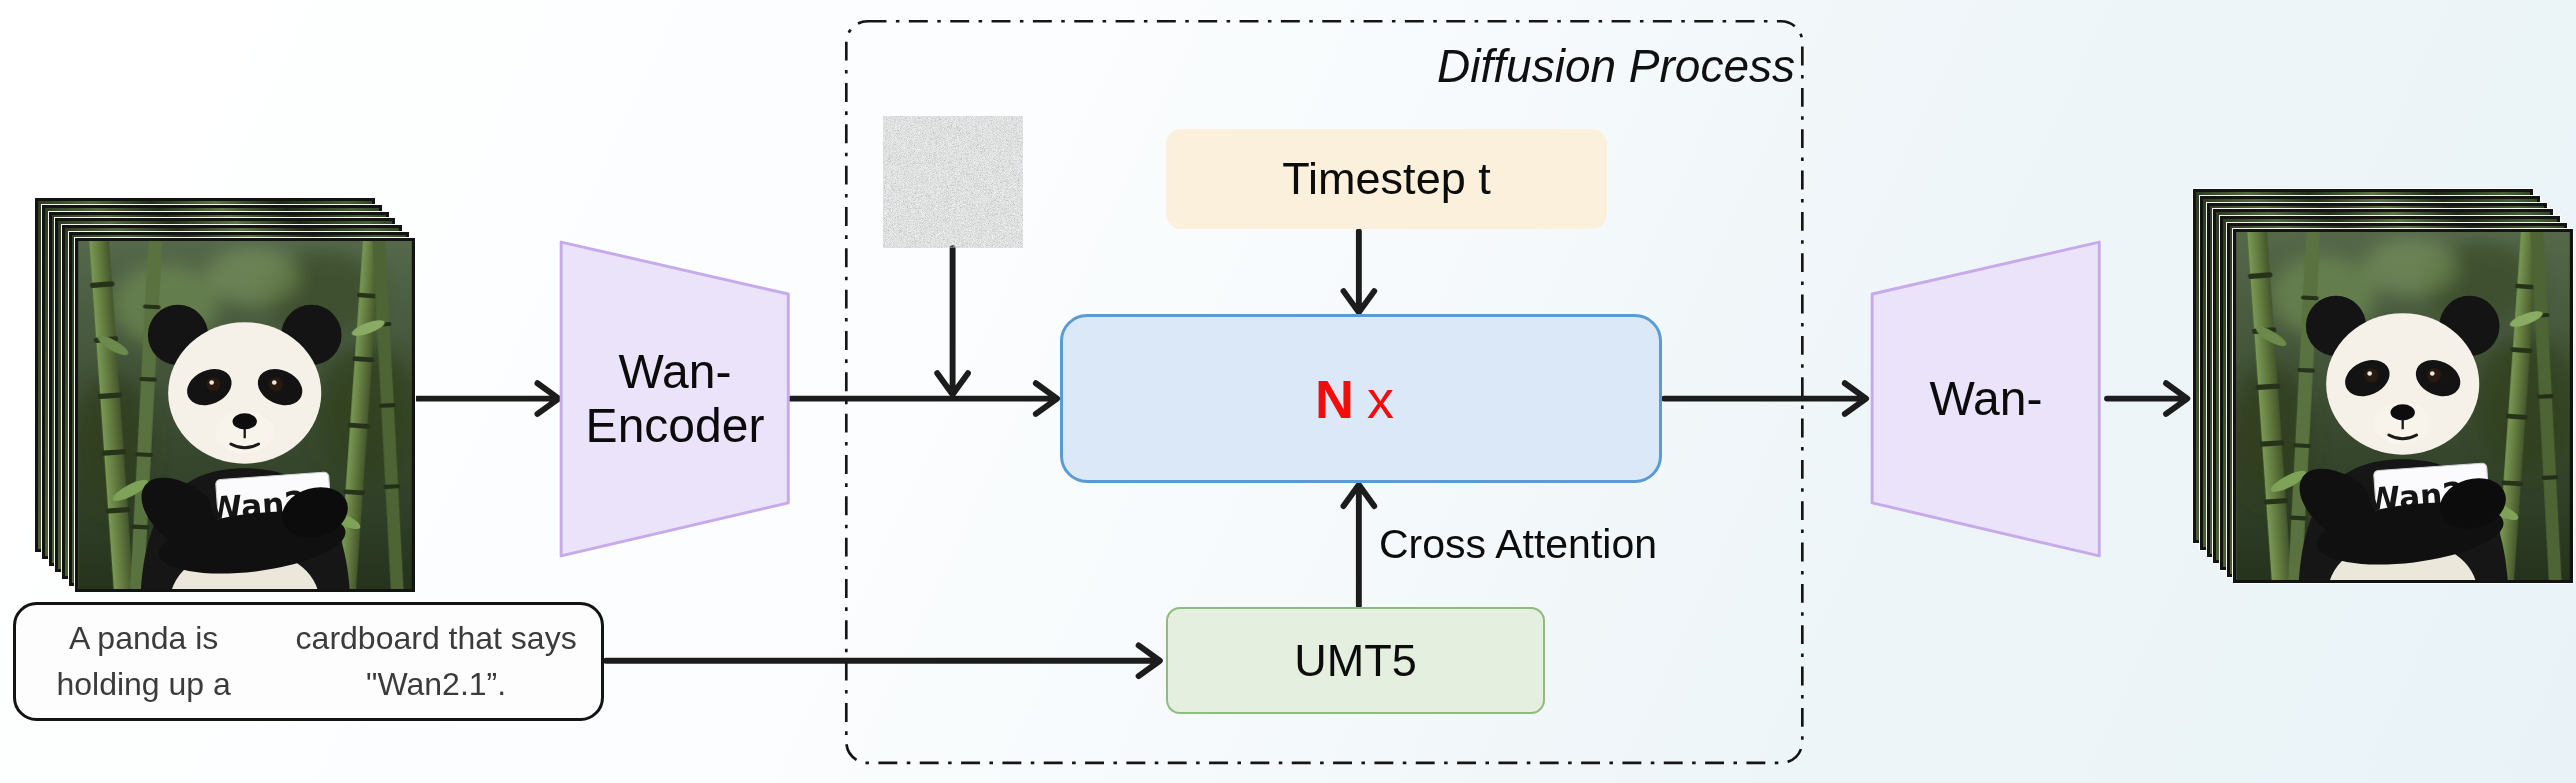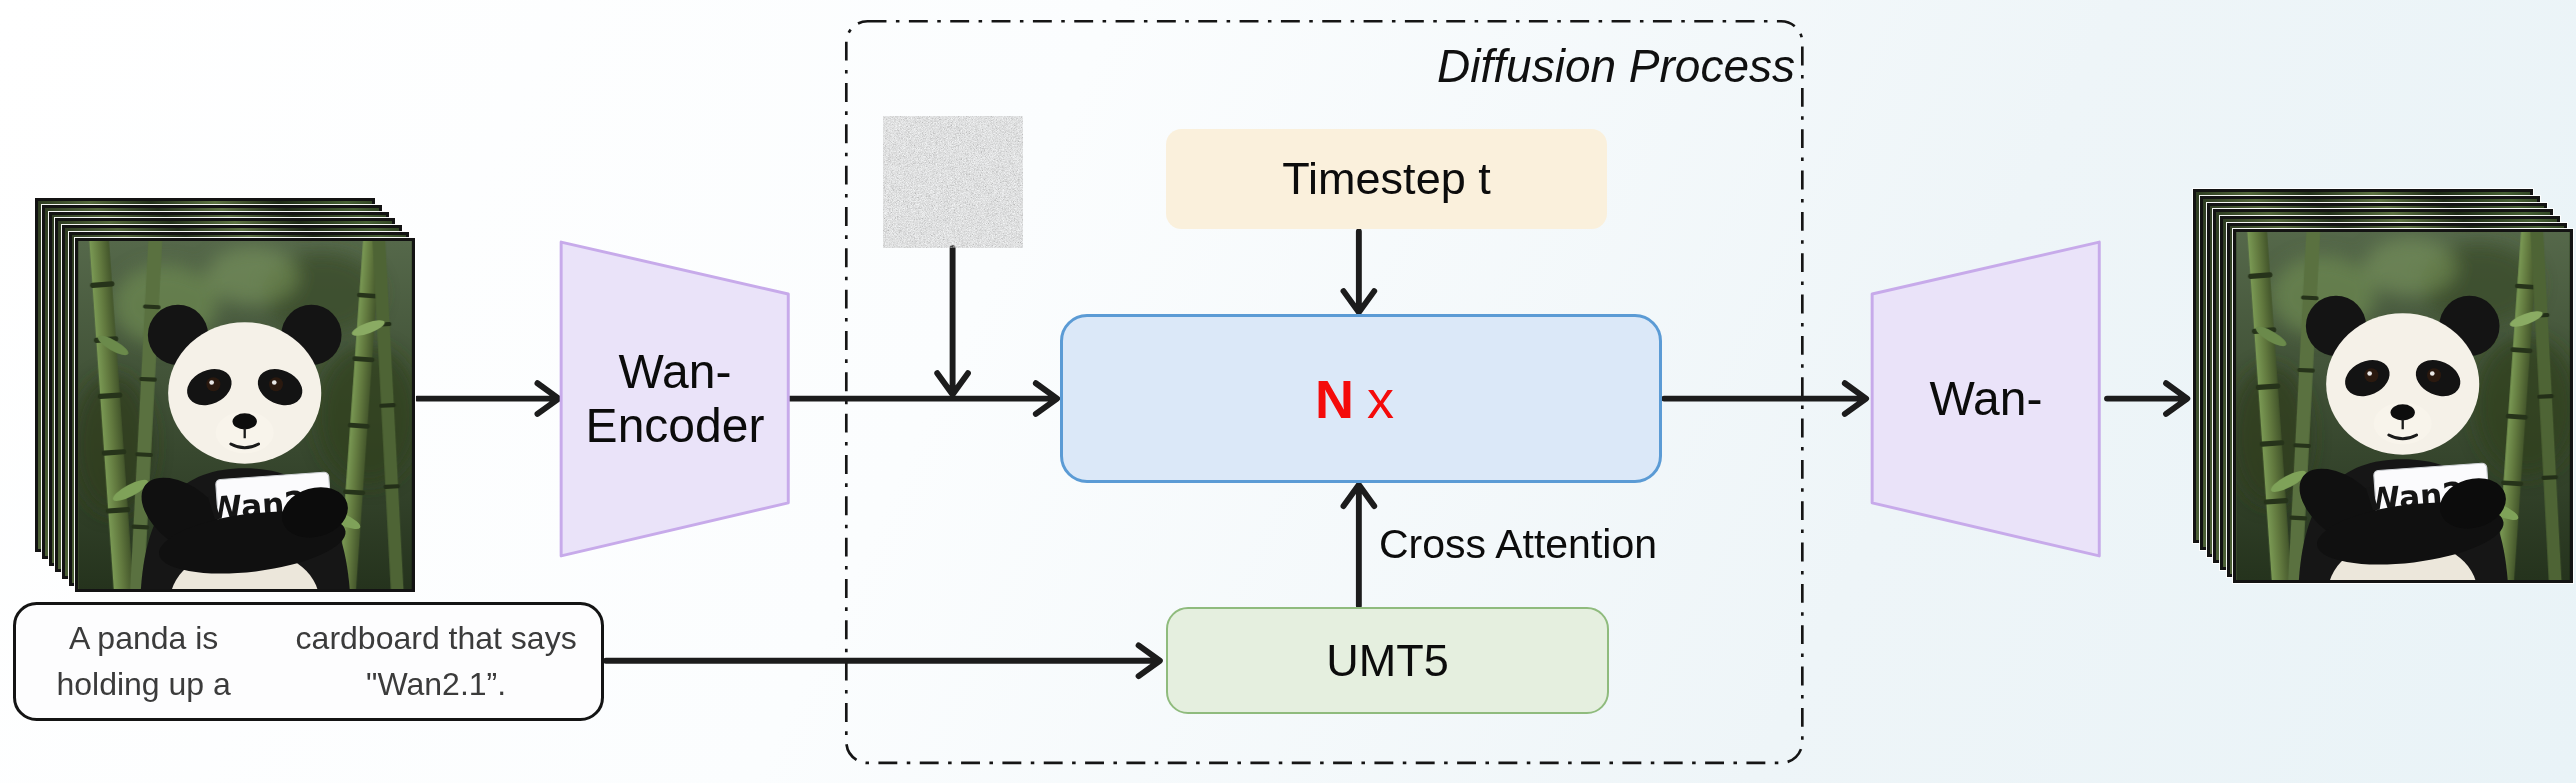--- a/index.html
+++ b/index.html
@@ -21,21 +21,21 @@
 
   
   .node{display:flex;align-items:center;justify-content:center;text-align:center}
   .dit-box{left:1060px;top:314px;width:602px;height:169px;border-radius:27px;
     background:var(--c-dit-fill);border:3px solid var(--c-dit-border);font-size:54px;color:#0c0c0c;}
   .dit-box .red{color:var(--c-red)}
   .dit-box .n{font-weight:bold;margin-right:13px}
   .dit-box .times{margin-right:13px}
   .timestep-box{left:1166px;top:129px;width:441px;height:100px;border-radius:15.4px;
     background:var(--c-timestep-fill);font-size:45px;color:#0c0c0c;}
-  .umt5-box{left:1166px;top:607px;width:443px;height:107px;border-radius:22px;
+  .umt5-box{left:1166px;top:607px;width:379px;height:107px;border-radius:14px;
     background:var(--c-umt5-fill);border:2.4px solid var(--c-umt5-border);font-size:45px;color:#0c0c0c;}
   .cross-label{left:1379px;top:519px;height:50px;display:flex;align-items:center;
     font-size:41px;color:#0c0c0c;white-space:nowrap}
   .diffusion-title{left:1352px;top:39px;width:443px;text-align:right;
     font-size:46px;font-style:italic;color:#101010;white-space:nowrap}
   .prompt-box{left:13px;top:602px;width:591px;height:119px;border-radius:23.6px;
     background:#fdfdfe;border:3.5px solid var(--c-prompt-border);
     flex-direction:row;font-size:32px;line-height:1.42;color:var(--c-prompt-text)}
   .vae-wrap{width:242px;height:328px}
   .vae-label{left:0;top:0;width:100%;height:100%;display:flex;flex-direction:column;

